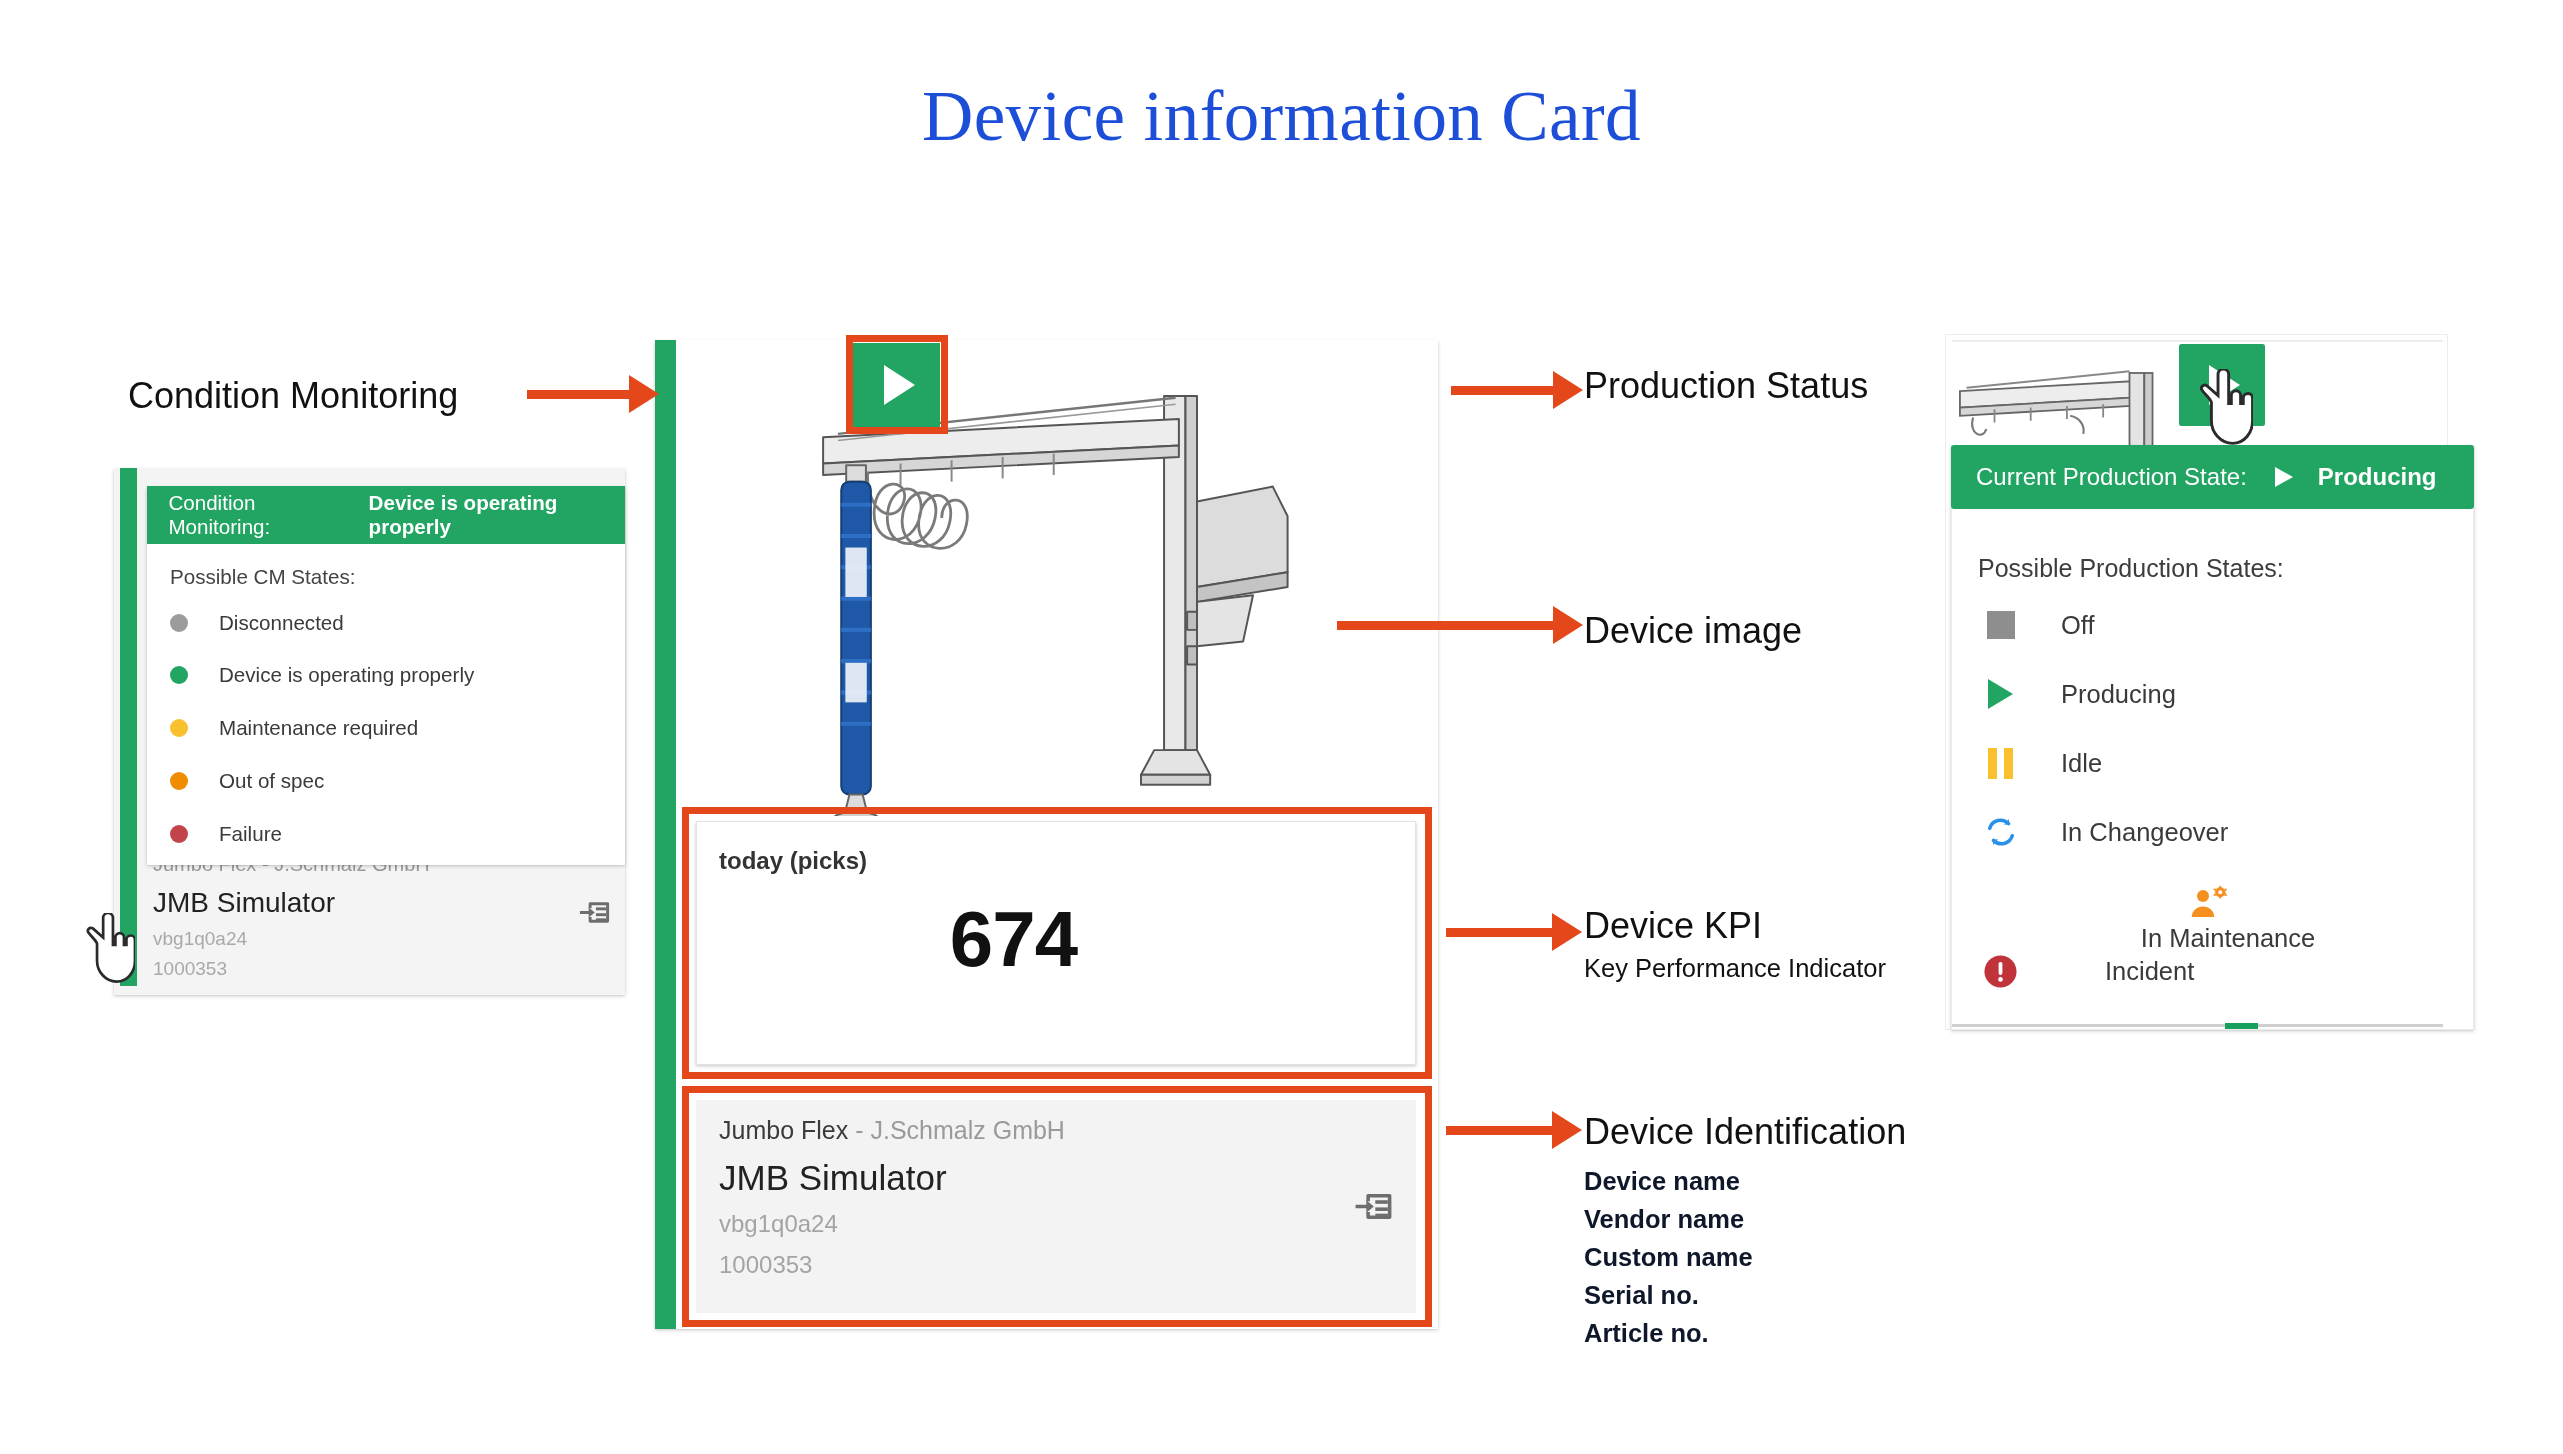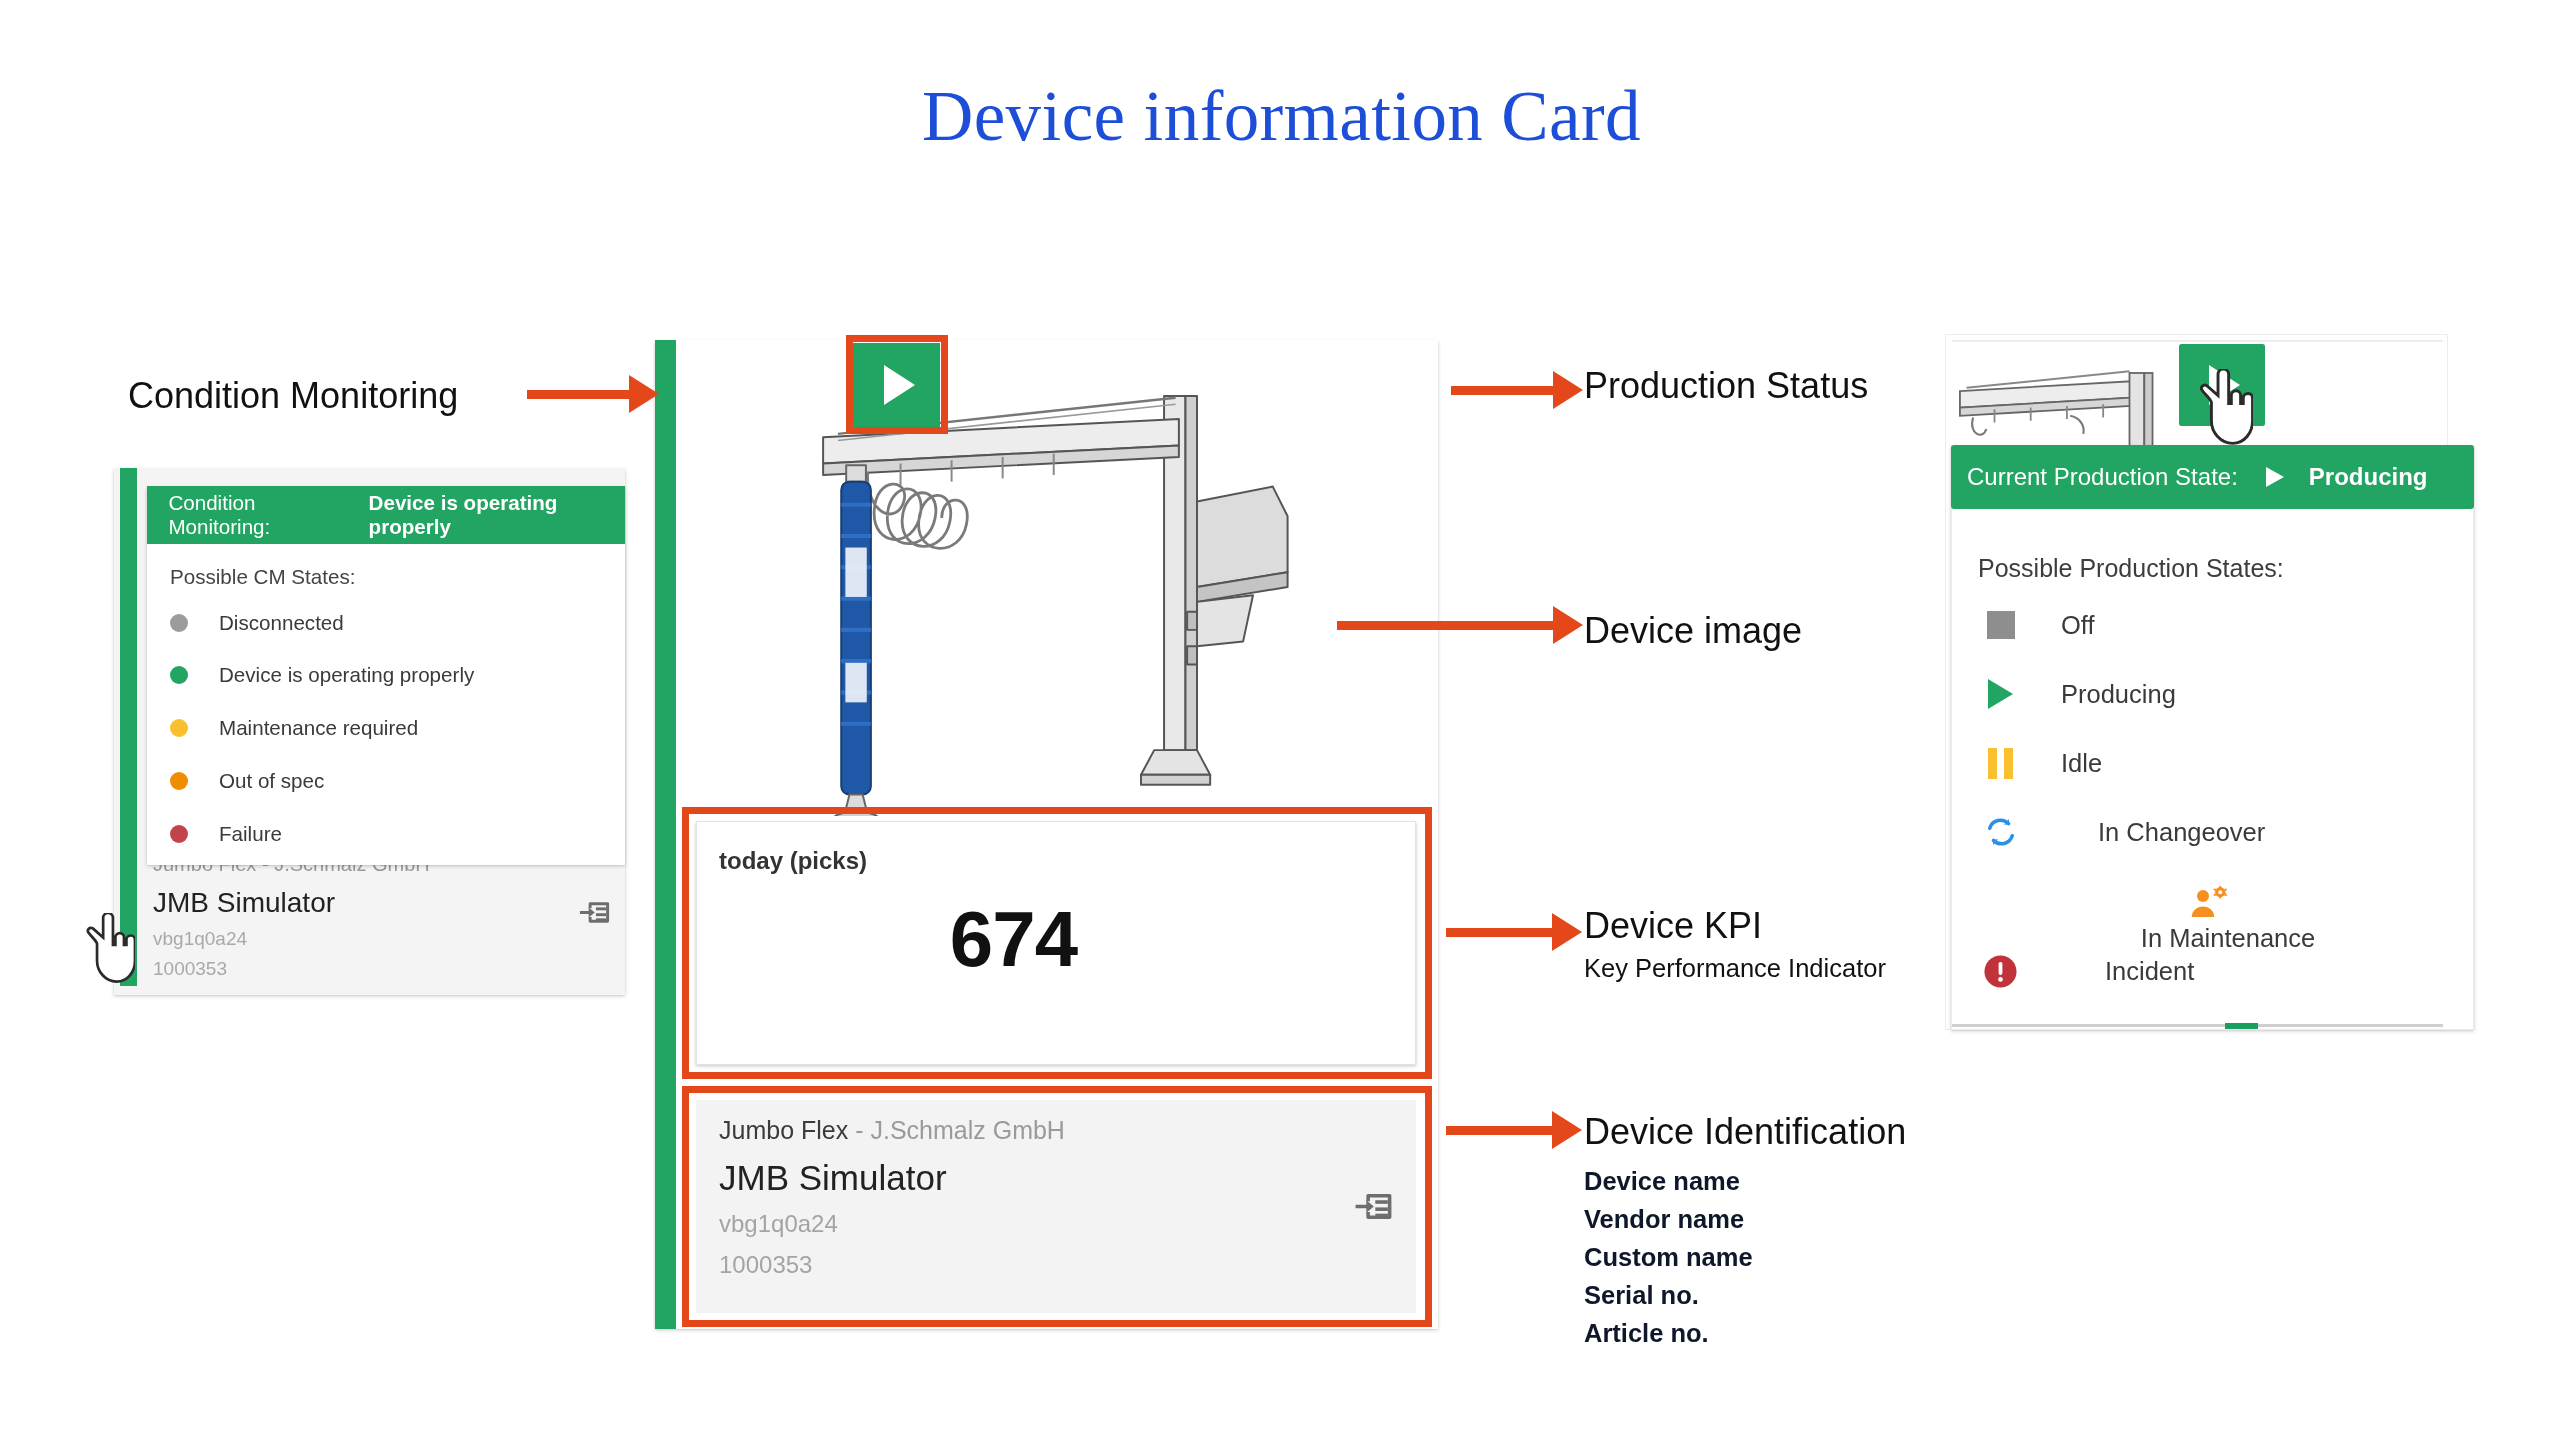--- a/index.html
+++ b/index.html
@@ -188,21 +188,21 @@
   #ps-popover{
     left:1951px;top:445px;width:523px;height:585px;
     background:#ffffff;
     border:0.8px solid #ececec;box-sizing:border-box;
   }
   #ps-popover-header{
     left:1951px;top:445px;width:523px;height:64px;
     background:#22a463;border-radius:3.3px;
     display:flex;align-items:center;
   }
-  #ps-popover-header .lbl{color:#ffffff;font-size:24px;margin-left:16px;}
+  #ps-popover-header .lbl{color:#ffffff;font-size:24px;margin-left:25px;}
   #ps-popover-header .tri{
     width:0;height:0;margin-left:28px;
     border-top:10.7px solid transparent;
     border-bottom:10.7px solid transparent;
     border-left:18px solid #ffffff;
   }
   #ps-popover-header .val{color:#ffffff;font-size:24px;font-weight:bold;margin-left:25px;}
   #ps-list-title{
     left:1978px;top:554px;width:396px;
     font-size:25px;color:#3d3d3d;
@@ -441,21 +441,21 @@
 </div>
 
 <div class="ps-item" style="top:740px;">
   <span class="ps-ico">
     <span style="display:inline-block;width:9px;height:31px;background:#fbc02d;margin-right:6.6px;"></span>
       <span style="display:inline-block;width:9px;height:31px;background:#fbc02d;"></span>
   </span>
   <span class="ps-label">Idle</span>
 </div>
 
-<div class="ps-item" style="top:809px;gap:37px;">
+<div class="ps-item" style="top:809px;">
   <span class="ps-ico">
     <svg width="36" height="36" viewBox="0 0 24 24" fill="none" stroke="#2b90e8" stroke-width="2.4" stroke-linecap="round">
       <path d="M4.5 9.5A7.5 7.5 0 0 1 17 6.4"></path>
       <path d="M17.2 3.4 L17.4 6.9 L13.9 7.1" fill="#2b90e8" stroke="none"></path>
       <path d="M19.5 14.5A7.5 7.5 0 0 1 7 17.6"></path>
       <path d="M6.8 20.6 L6.6 17.1 L10.1 16.9" fill="#2b90e8" stroke="none"></path>
     </svg>
   </span>
   <span class="ps-label">In Changeover</span>
 </div>

